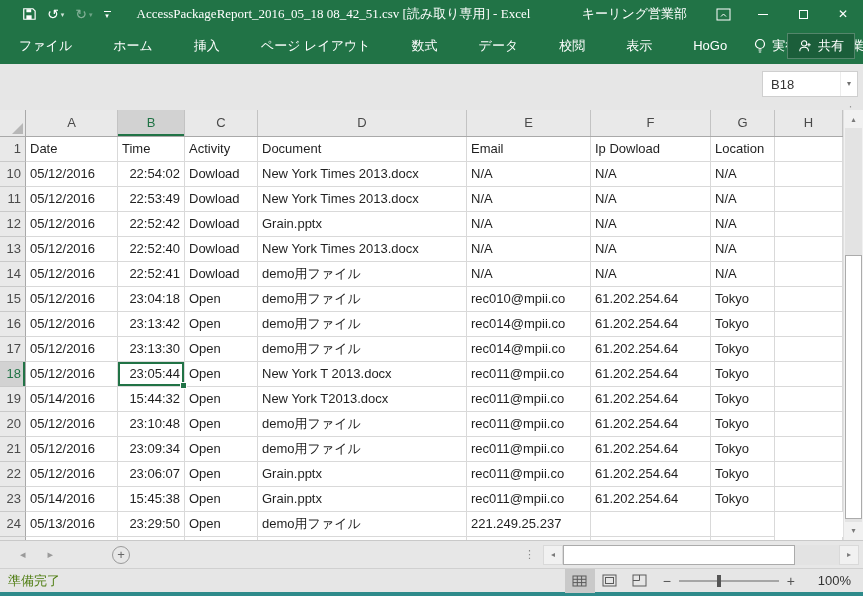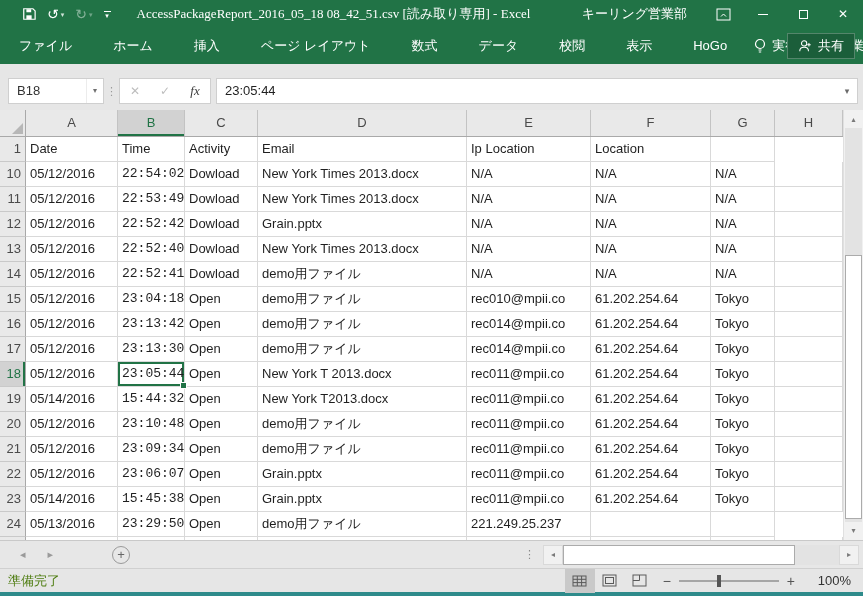--- a/index.html
+++ b/index.html
@@ -25,21 +25,21 @@
 
   
   .ribbon { height:36px; background:#217346; display:flex; align-items:center; position:relative; padding-left:6px; }
   .ribbon-tab { color:#fff; font-size:13px; padding:0 13px; line-height:36px; white-space:nowrap; cursor:default; }
   .tellme { display:flex; align-items:center; color:#fff; font-size:13px; margin-left:14px; white-space:nowrap; }
   .tellme svg { margin-right:6px; }
   .share-btn { position:absolute; right:8px; top:5px; height:26px; display:flex; align-items:center; background:#1b5e3a; border:1px solid rgba(255,255,255,.25); padding:0 10px; color:#fff; font-size:13px; }
   .share-btn svg { margin-right:6px; }
 
   
-  .formula-strip { height:46px; background:#e6e6e6; display:flex; align-items:center; padding:7px 5px 0 8px; }
+  .formula-strip { height:46px; background:#e6e6e6; display:flex; align-items:flex-end; padding:7px 5px 0 8px;flex-direction:column; }
   .name-box { width:96px; height:26px; background:#fff; border:1px solid #cfcfcf; display:flex; align-items:center; }
   .name-box .val { flex:1; font-size:13px; color:#333; padding-left:8px; }
   .name-box .dd { width:17px; text-align:center; color:#707070; font-size:8px; border-left:1px solid #ececec; line-height:24px; }
   .fb-dots { width:15px; text-align:center; color:#9a9a9a; font-size:11px; line-height:26px; }
   .fx-group { height:26px; background:#fff; border:1px solid #cfcfcf; display:flex; }
   .fx-btn { width:30px; text-align:center; line-height:24px; font-size:12px; }
   .fx-btn.gray { color:#bdbdbd; }
   .fx-btn.fx { color:#3c3c3c; font-style:italic; font-family:"Liberation Serif","DejaVu Serif",serif; font-size:13px; }
   .formula-input { flex:1; height:26px; background:#fff; border:1px solid #cfcfcf; margin-left:5px; display:flex; align-items:center; }
   .formula-input .val { flex:1; font-size:13px; color:#1f1f1f; padding-left:8px; }
@@ -51,21 +51,21 @@
   .grid-row, .colheader-row, .sliver-row { display:grid; grid-template-columns:var(--cols); }
   .colheader-row { height:27px; border-bottom:1px solid #a9a9a9; background:#e9e9e9; }
   .corner { position:relative; background:#e9e9e9; border-right:1px solid #a9a9a9; }
   .corner:after { content:""; position:absolute; right:2px; bottom:2px; border-left:11px solid transparent; border-bottom:11px solid #b7b7b7; }
   .col-h { text-align:center; line-height:26px; font-size:13px; color:#4a4a4a; background:#e9e9e9; border-right:1px solid #c3c3c3; }
   .col-h.sel { background:#d2d2d2; color:#217346; box-shadow:inset 0 -2px 0 #217346; }
   .grid-row { height:25px; }
   .row-h { background:#e9e9e9; border-right:1px solid #a9a9a9; border-bottom:1px solid #c9c9c9; font-size:13px; color:#4a4a4a; text-align:right; padding-right:4px; line-height:24px; }
   .row-h.sel { background:#d2d2d2; color:#217346; box-shadow:inset -2px 0 0 #217346; }
   .cell { background:#fff; border-right:1px solid #d9d9d9; border-bottom:1px solid #d9d9d9; font-size:13px; color:#1f1f1f; line-height:24px; padding:0 4px; white-space:nowrap; overflow:hidden; }
-  .cell.al-r { text-align:right;font-family:Liberation Mono, monospace; }
+  .cell.al-r { text-align:right; }
   .cell.sel-cell { position:relative; box-shadow:inset 0 0 0 2px #217346; overflow:visible; }
   .cell.sel-cell:after { content:""; position:absolute; right:-3px; bottom:-3px; width:5px; height:5px; background:#217346; border:1px solid #fff; z-index:3; }
   .sliver-row { height:3px; overflow:hidden; }
   .sliver-row .row-h, .sliver-row .cell { border-bottom:none; }
 
   
   .vscroll { position:absolute; top:0; right:0; width:20px; height:430px; background:#f1f1f1; border-left:1px solid #e0e0e0; }
   .vs-btn { position:absolute; left:1px; right:1px; height:17px; background:#f1f1f1; color:#7a7a7a; font-size:8px; text-align:center; line-height:17px; }
   .vs-btn.up { top:1px; }
   .vs-btn.down { bottom:1px; }
@@ -203,22 +203,23 @@
           <div class="col-h">E</div>
           <div class="col-h">F</div>
           <div class="col-h">G</div>
           <div class="col-h">H</div>
         </div>
     <div class="grid-row">
           <div class="row-h">1</div>
           <div class="cell">Date</div>
           <div class="cell">Time</div>
           <div class="cell">Activity</div>
+          <div class="cell">Document</div>
           <div class="cell">Email</div>
-          <div class="cell">Ip Location</div>
+          <div class="cell">Ip Dowload</div>
           <div class="cell">Location</div>
           <div class="cell"></div>
         </div>
         <div class="grid-row">
           <div class="row-h">10</div>
           <div class="cell">05/12/2016</div>
           <div class="cell al-r">22:54:02</div>
           <div class="cell">Dowload</div>
           <div class="cell">New York Times 2013.docx</div>
           <div class="cell">N/A</div>

